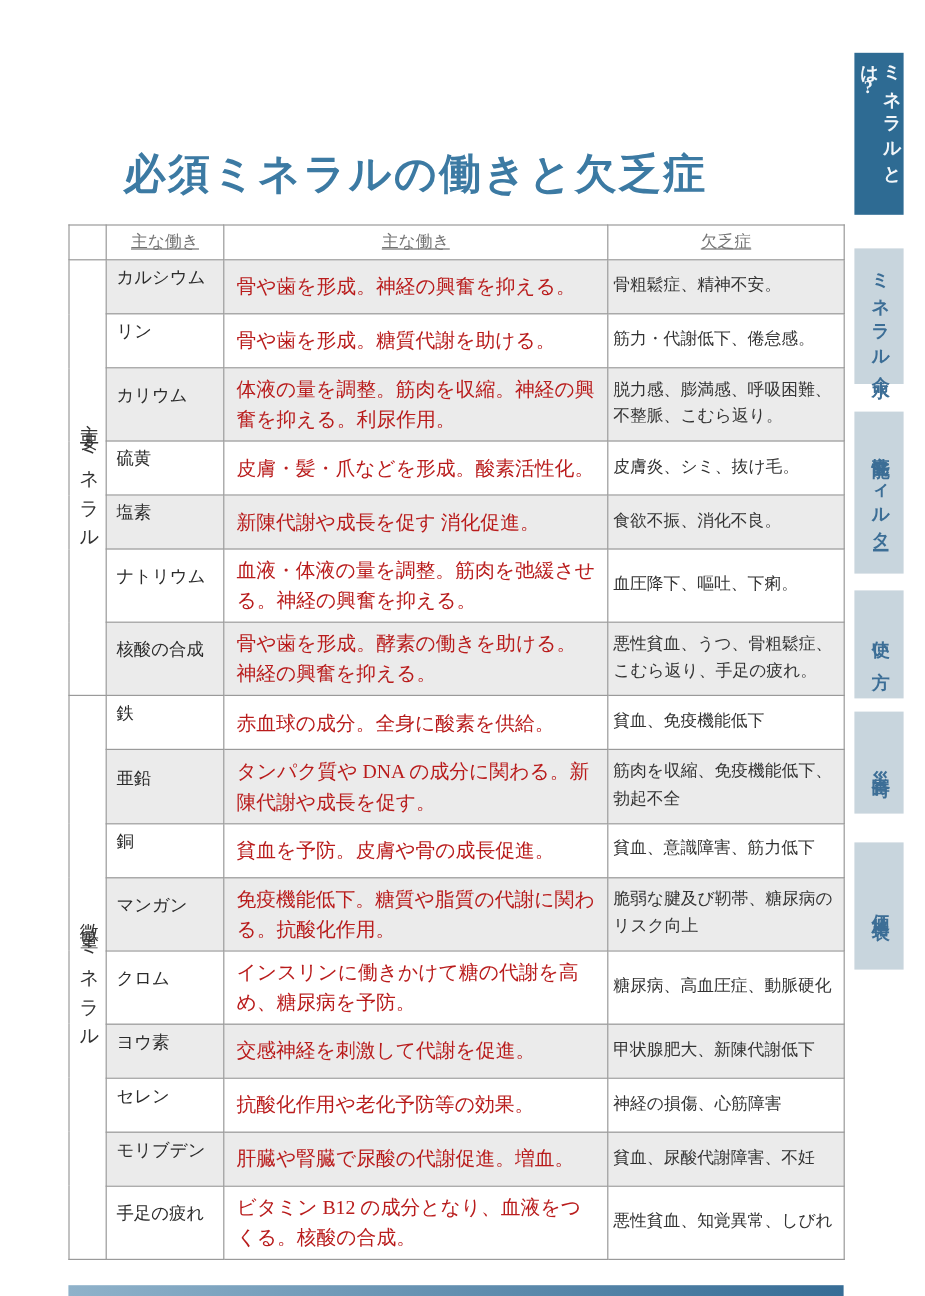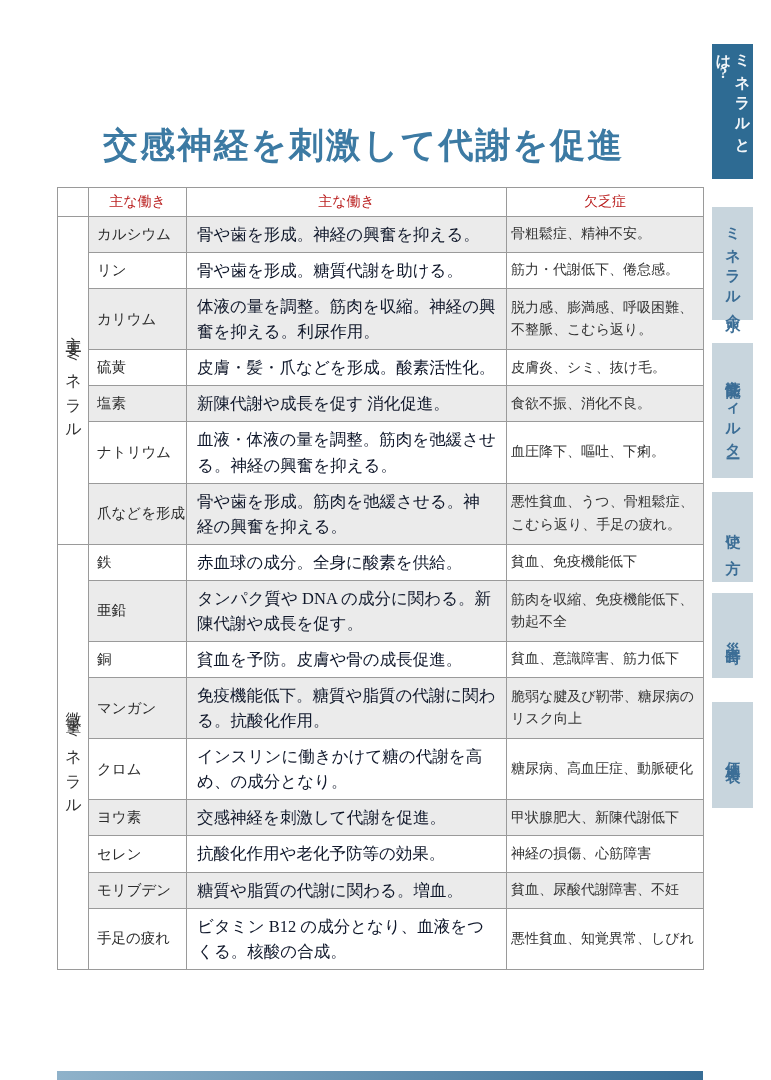--- a/index.html
+++ b/index.html
@@ -18,28 +18,28 @@
   table.minerals{
     position:absolute;left:57px;top:187px;width:646px;
     border-collapse:collapse;table-layout:fixed;
     font-family:"Liberation Serif","DejaVu Serif",serif;
   }
   table.minerals th,table.minerals td{
     border:1px solid #9a9a9a;vertical-align:middle;
   }
   table.minerals thead th{
     font-size:14px;font-weight:normal;text-align:center;
-    padding:5px 1px;background:#fff;color:#b91c1c;
+    padding:5px 1px;background:#fff;color:#737373;text-decoration:underline;
   }
   td.name{
-    font-size:14.5px;padding:5px 4px 5px 8px;background:#fff;
+    font-size:14.5px;padding:5px 4px 20px 8px;background:#fff;
     white-space:nowrap;color:#2b2b2b;
   }
   td.func{
-    font-size:16.5px;line-height:1.52;padding:5px 10px;color:#0f172a;
+    font-size:16.5px;line-height:1.52;padding:5px 10px;color:#b91c1c;
   }
   td.def{
     font-size:14px;line-height:1.6;padding:5px 4px;color:#333;margin-left:20px;
   }
   tr.g td{background:#ebebeb;}
   tr.w td{background:#ffffff;}
   th.group{
     background:#fff;width:31px;text-align:center;font-weight:normal;
     writing-mode:vertical-rl;text-orientation:upright;
     font-size:16px;letter-spacing:7px;color:#333;padding:4px 0;
@@ -62,21 +62,21 @@
   #tab5{top:702px;height:106px;}
   
   .bottom-bar{
     position:absolute;left:57px;top:1071px;width:646px;height:9px;
     background:linear-gradient(to right,#8fb2ca,#376d96);
   }
 </style>
 </head>
 <body>
 
-<h1 class="page-title">交感神経を刺激して代謝を促進</h1>
+<h1 class="page-title">必須ミネラルの働きと欠乏症</h1>
 
 <table class="minerals">
   <colgroup>
     <col style="width:31px">
       <col style="width:98px">
       <col style="width:320px">
       <col style="width:197px">
   </colgroup>
   <thead>
     <tr>
@@ -112,22 +112,22 @@
       <td class="name">塩素</td>
       <td class="func">新陳代謝や成長を促す 消化促進。</td>
       <td class="def">食欲不振、消化不良。</td>
     </tr>
     <tr class="w">
       <td class="name">ナトリウム</td>
       <td class="func">血液・体液の量を調整。筋肉を弛緩させる。神経の興奮を抑える。</td>
       <td class="def">血圧降下、嘔吐、下痢。</td>
     </tr>
     <tr class="g">
-      <td class="name">爪などを形成</td>
-      <td class="func">骨や歯を形成。筋肉を弛緩させる。神経の興奮を抑える。</td>
+      <td class="name">核酸の合成</td>
+      <td class="func">骨や歯を形成。酵素の働きを助ける。神経の興奮を抑える。</td>
       <td class="def">悪性貧血、うつ、骨粗鬆症、こむら返り、手足の疲れ。</td>
     </tr>
 
     <tr class="w">
       <th class="group" rowspan="9">微量ミネラル</th>
       <td class="name">鉄</td>
       <td class="func">赤血球の成分。全身に酸素を供給。</td>
       <td class="def">貧血、免疫機能低下</td>
     </tr>
     <tr class="g">
@@ -140,36 +140,36 @@
       <td class="func">貧血を予防。皮膚や骨の成長促進。</td>
       <td class="def">貧血、意識障害、筋力低下</td>
     </tr>
     <tr class="g">
       <td class="name">マンガン</td>
       <td class="func">免疫機能低下。糖質や脂質の代謝に関わる。抗酸化作用。</td>
       <td class="def">脆弱な腱及び靭帯、糖尿病のリスク向上</td>
     </tr>
     <tr class="w">
       <td class="name">クロム</td>
-      <td class="func">インスリンに働きかけて糖の代謝を高め、の成分となり。</td>
+      <td class="func">インスリンに働きかけて糖の代謝を高め、糖尿病を予防。</td>
       <td class="def">糖尿病、高血圧症、動脈硬化</td>
     </tr>
     <tr class="g">
       <td class="name">ヨウ素</td>
       <td class="func">交感神経を刺激して代謝を促進。</td>
       <td class="def">甲状腺肥大、新陳代謝低下</td>
     </tr>
     <tr class="w">
       <td class="name">セレン</td>
       <td class="func">抗酸化作用や老化予防等の効果。</td>
       <td class="def">神経の損傷、心筋障害</td>
     </tr>
     <tr class="g">
       <td class="name">モリブデン</td>
-      <td class="func">糖質や脂質の代謝に関わる。増血。</td>
+      <td class="func">肝臓や腎臓で尿酸の代謝促進。増血。</td>
       <td class="def">貧血、尿酸代謝障害、不妊</td>
     </tr>
     <tr class="w">
       <td class="name">手足の疲れ</td>
       <td class="func">ビタミン B12 の成分となり、血液をつくる。核酸の合成。</td>
       <td class="def">悪性貧血、知覚異常、しびれ</td>
     </tr>
   </tbody>
 </table>
 

